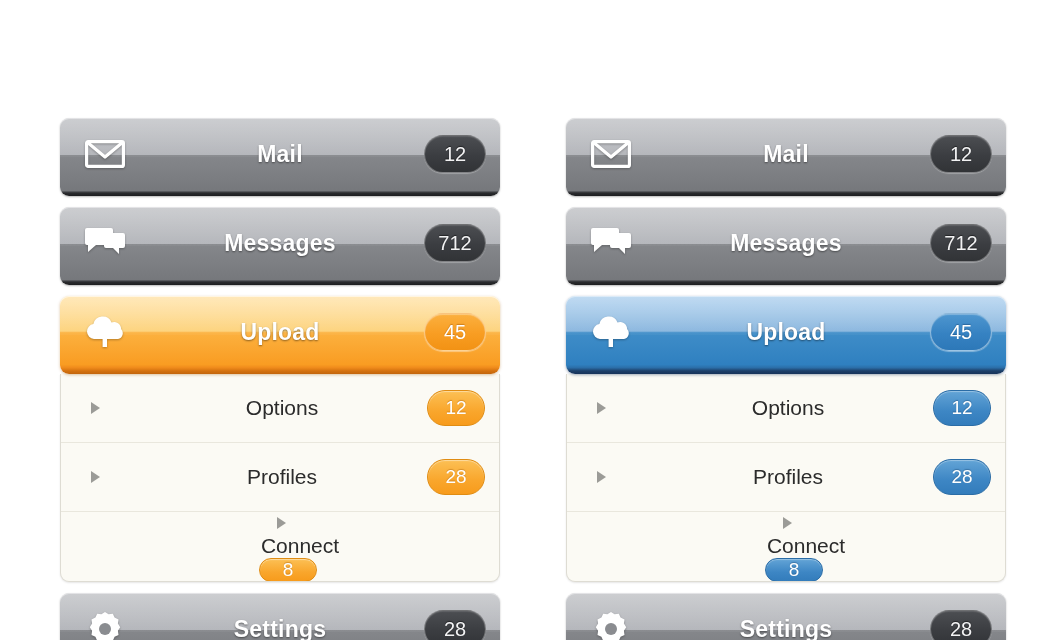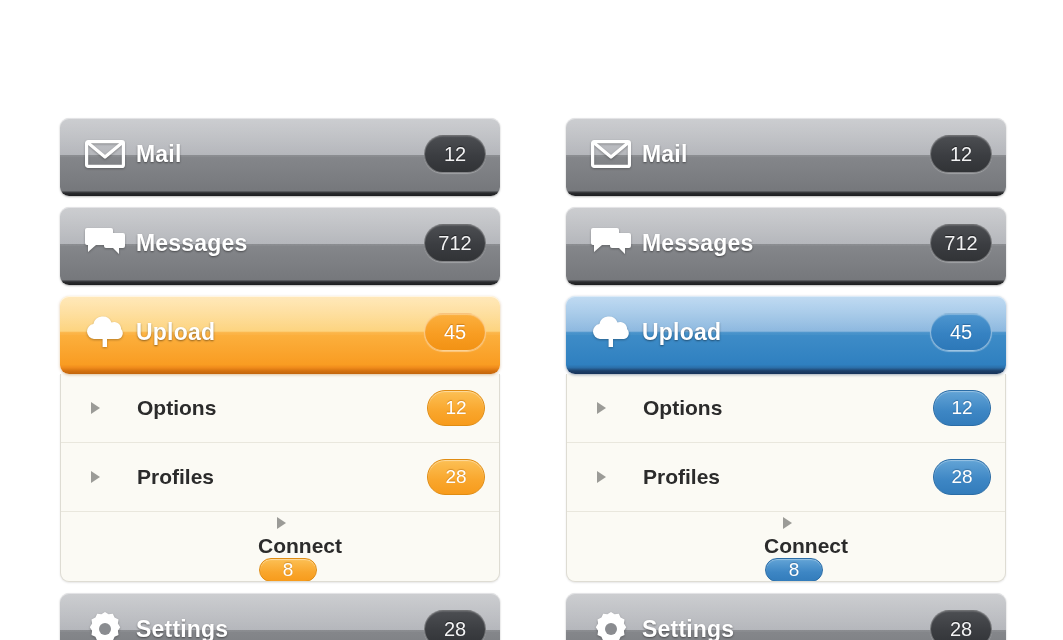--- a/index.html
+++ b/index.html
@@ -10,20 +10,21 @@
     background: #ffffff;
     font-family: "Liberation Sans", sans-serif;
     overflow: hidden;
   }
 
   #stage {
     position: relative;
     width: 862px;
     height: 640px;
     background: #ffffff;
+    text-align: center;
   }
 
   .column {
     position: absolute;
     top: 118px;
     width: 440px;
   }
   .column.left  { left: 60px;  }
   .column.right { left: 566px; }
 
@@ -199,21 +200,21 @@
     width: 0; height: 0;
     border-left: 9px solid #9b9b97;
     border-top: 6px solid transparent;
     border-bottom: 6px solid transparent;
   }
   .subitem-label {
     flex: 1 1 auto;
     margin-left: 24px;
     color: #2b2b2b;
     font-size: 21px;
-    font-weight: bold;
+    font-weight: normal;
     white-space: nowrap;
   }
 
   .sub-badge {
     min-width: 58px;
     height: 36px;
     border-radius: 18px;
     display: flex; align-items: center; justify-content: center;
     font-size: 19px;
     color: #ffffff;

